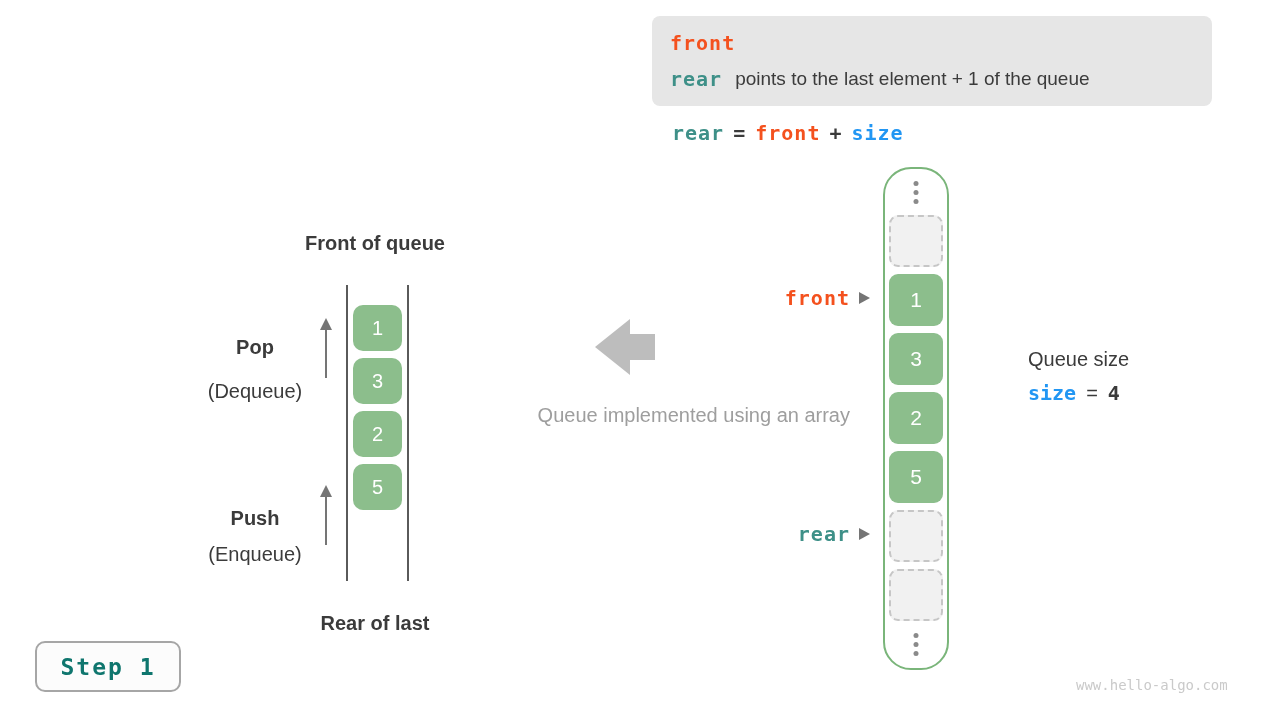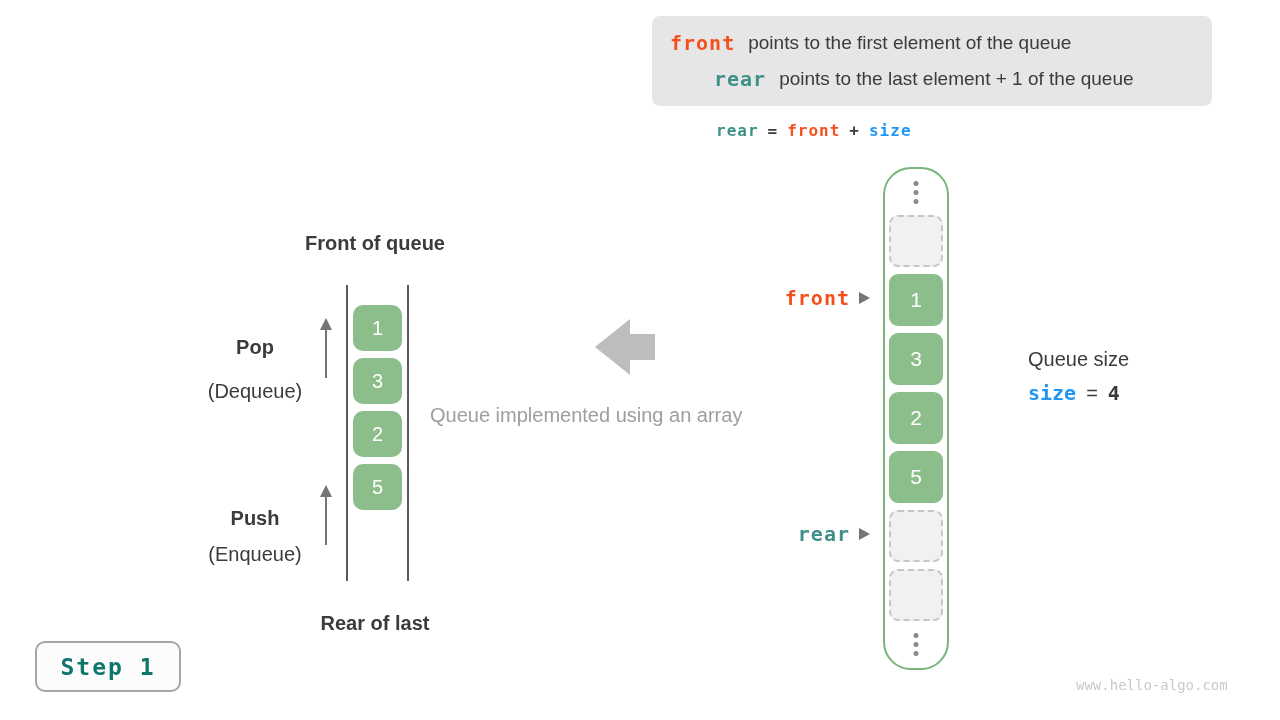--- a/index.html
+++ b/index.html
@@ -16,25 +16,25 @@
   .info-box{
     left:652px;top:16px;width:560px;height:90px;
     background:#e6e6e6;border-radius:8px;
     padding:11px 18px;box-sizing:border-box;
     display:flex;flex-direction:column;justify-content:space-between;
   }
   .info-line{display:flex;align-items:center;gap:13px;height:32px;}
   .info-line .code{font-size:20px;letter-spacing:1px;}
   .info-line .desc{font-size:19px;color:#3b3b3b;}
   .c-front{color:#f4511e;}
-  .c-rear{color:#3e9088;margin-left:44px;}
+  .c-rear{color:#3e9088;}
   .c-size{color:#2196f3;}
 
   
-  .formula{left:672px;top:121px;font-size:16px;letter-spacing:1px;}
+  .formula{left:672px;top:121px;font-size:20px;letter-spacing:1px;}
   .formula .op{color:#3b3b3b;margin:0 9px;}
 
   
   .lq-title{left:285px;top:232px;width:180px;text-align:center;
     font-weight:bold;font-size:20px;}
   .lq-bottom{left:285px;top:612px;width:180px;text-align:center;
     font-weight:bold;font-size:20px;}
   .channel-line{width:2px;height:296px;top:285px;background:#5a5a5a;}
   .lq-box{
     left:353px;width:49px;height:46px;border-radius:10px;
@@ -44,21 +44,21 @@
   .side-label-b{font-weight:bold;font-size:20px;text-align:center;}
   .side-label{font-size:20px;text-align:center;}
   .up-arrow-shaft{width:2px;background:#757575;left:325px;}
   .up-arrow-head{
     width:0;height:0;left:320px;
     border-left:6px solid transparent;border-right:6px solid transparent;
     border-bottom:12px solid #757575;
   }
 
   
-  .caption{left:430px;top:404px;width:420px;text-align:left;
+  .caption{left:430px;top:404px;width:420px;text-align:right;
     font-size:20px;color:#9e9e9e;}
 
   
   .array-container{
     left:883px;top:167px;width:66px;height:503px;
     border:2px solid #7ab57a;border-radius:28px;background:#ffffff;
     box-sizing:border-box;
   }
   .cell{position:absolute;left:50%;transform:translateX(-50%);
     width:54px;height:52px;border-radius:9px;box-sizing:border-box;}
@@ -96,21 +96,20 @@
     font-family:"DejaVu Sans Mono", monospace;}
 </style>
 </head>
 <body>
 
 <div id="stage">
 
   <div class="abs info-box">
     <div class="info-line">
       <span class="mono code c-front">front</span>
-      <span class="desc">points to the first element of the queue</span>
     </div>
     <div class="info-line">
       <span class="mono code c-rear">rear</span>
       <span class="desc">points to the last element + 1 of the queue</span>
     </div>
   </div>
 
   <div class="abs formula mono">
     <span class="c-rear">rear</span><span class="op">=</span><span class="c-front">front</span><span class="op">+</span><span class="c-size">size</span>
   </div>

